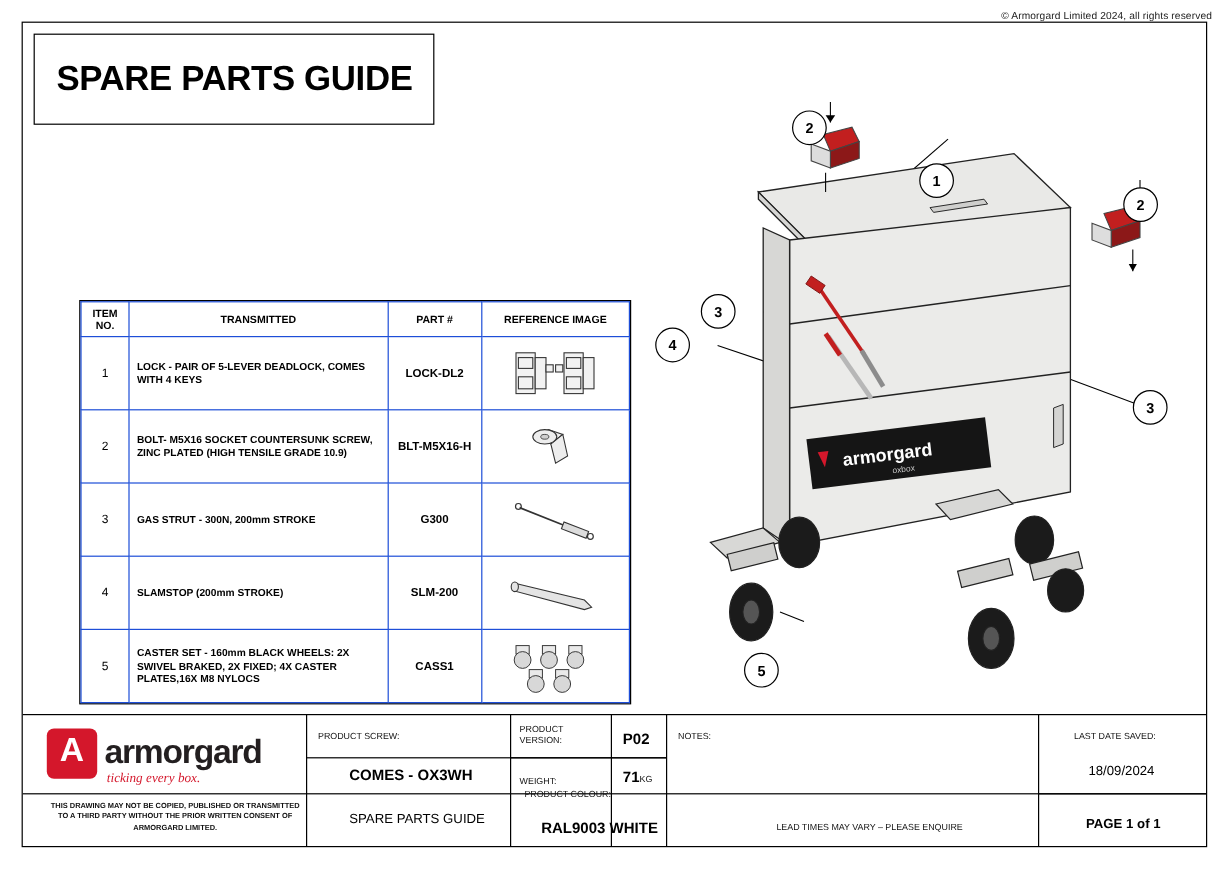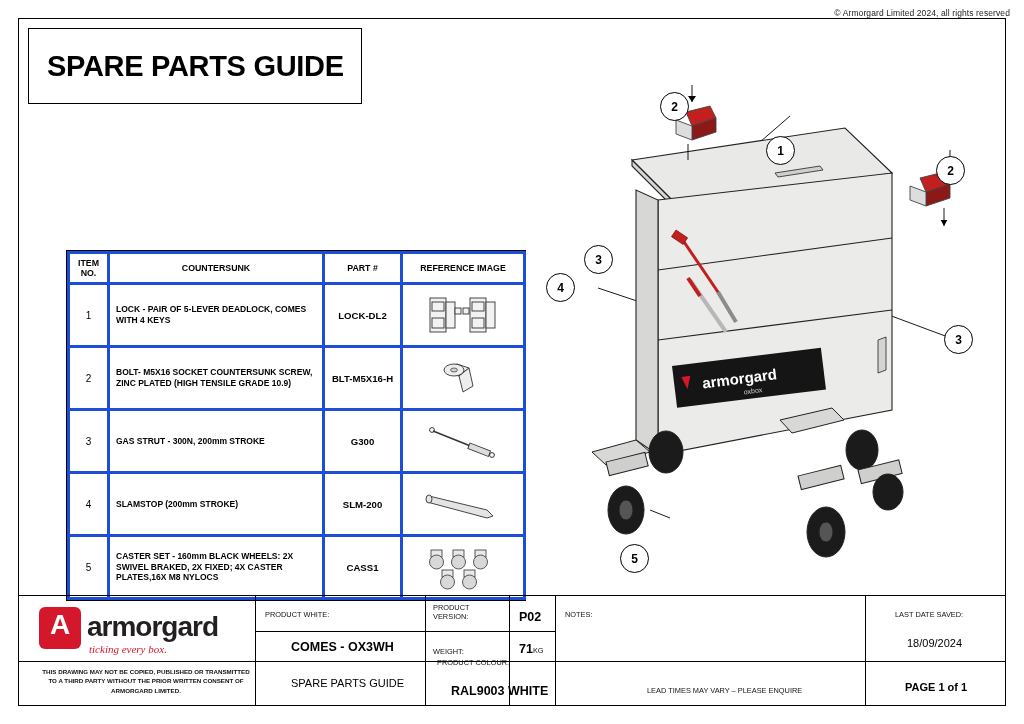--- a/index.html
+++ b/index.html
@@ -33,21 +33,21 @@
     padding-left:18px;
   }
   
   .table{
     position:absolute;left:66px;top:250px;width:460px;
     border:1.2px solid #000;border-collapse:collapse;
     box-sizing:border-box;
   }
   .table table{border-collapse:collapse;width:100%;table-layout:fixed;}
   .table th,.table td{
-    border:3px solid #1d4ed8;
+    border:1px solid #1d4ed8;
     font-size:8.6px;
     padding:0;
     vertical-align:middle;
   }
   .table th{
     font-weight:bold;text-align:center;height:28px;
     font-size:8.8px;
   }
   .col-item{width:40px;}
   .col-desc{width:215px;}
@@ -121,21 +121,21 @@
           <col class="col-desc">
           <col class="col-part">
           <col class="col-img">
       </colgroup>
       <thead>
         <tr>
           <th>
             <div>ITEM</div>
             <div>NO.</div>
           </th>
-          <th>COUNTERSUNK</th>
+          <th>TRANSMITTED</th>
           <th>PART #</th>
           <th>REFERENCE IMAGE</th>
         </tr>
       </thead>
       <tbody>
 
         <tr class="row-h">
           <td class="c-item">1</td>
           <td class="c-desc">LOCK - PAIR OF 5-LEVER DEADLOCK, COMES WITH 4 KEYS</td>
           <td class="c-part">LOCK-DL2</td>
@@ -362,21 +362,21 @@
     <div class="fv" style="left:406px;top:66px;height:44px;"></div>
 
     <div class="logo-wrap">
       <div class="logo-mark"></div>
       <div class="logo-text">armorgard</div>
       <div class="logo-sub">ticking every box.</div>
     </div>
     <div class="disclaimer">THIS DRAWING MAY NOT BE COPIED, PUBLISHED OR TRANSMITTED TO A THIRD PARTY WITHOUT THE PRIOR WRITTEN CONSENT OF ARMORGARD LIMITED.</div>
 
     <div class="cell" style="left:246px;top:8px;">
-      <span class="lbl">PRODUCT WHITE:</span>
+      <span class="lbl">PRODUCT SCREW:</span>
     </div>
     <div class="cell" style="left:272px;top:42px;">
       <span class="val">COMES - OX3WH</span>
     </div>
     <div class="cell" style="left:272px;top:78px;">
       <span class="val-sm" style="font-weight:normal;font-size:11px;">SPARE PARTS GUIDE</span>
     </div>
 
     <div class="cell" style="left:414px;top:8px;width:72px;">
       <div class="lbl">PRODUCT VERSION:</div>

